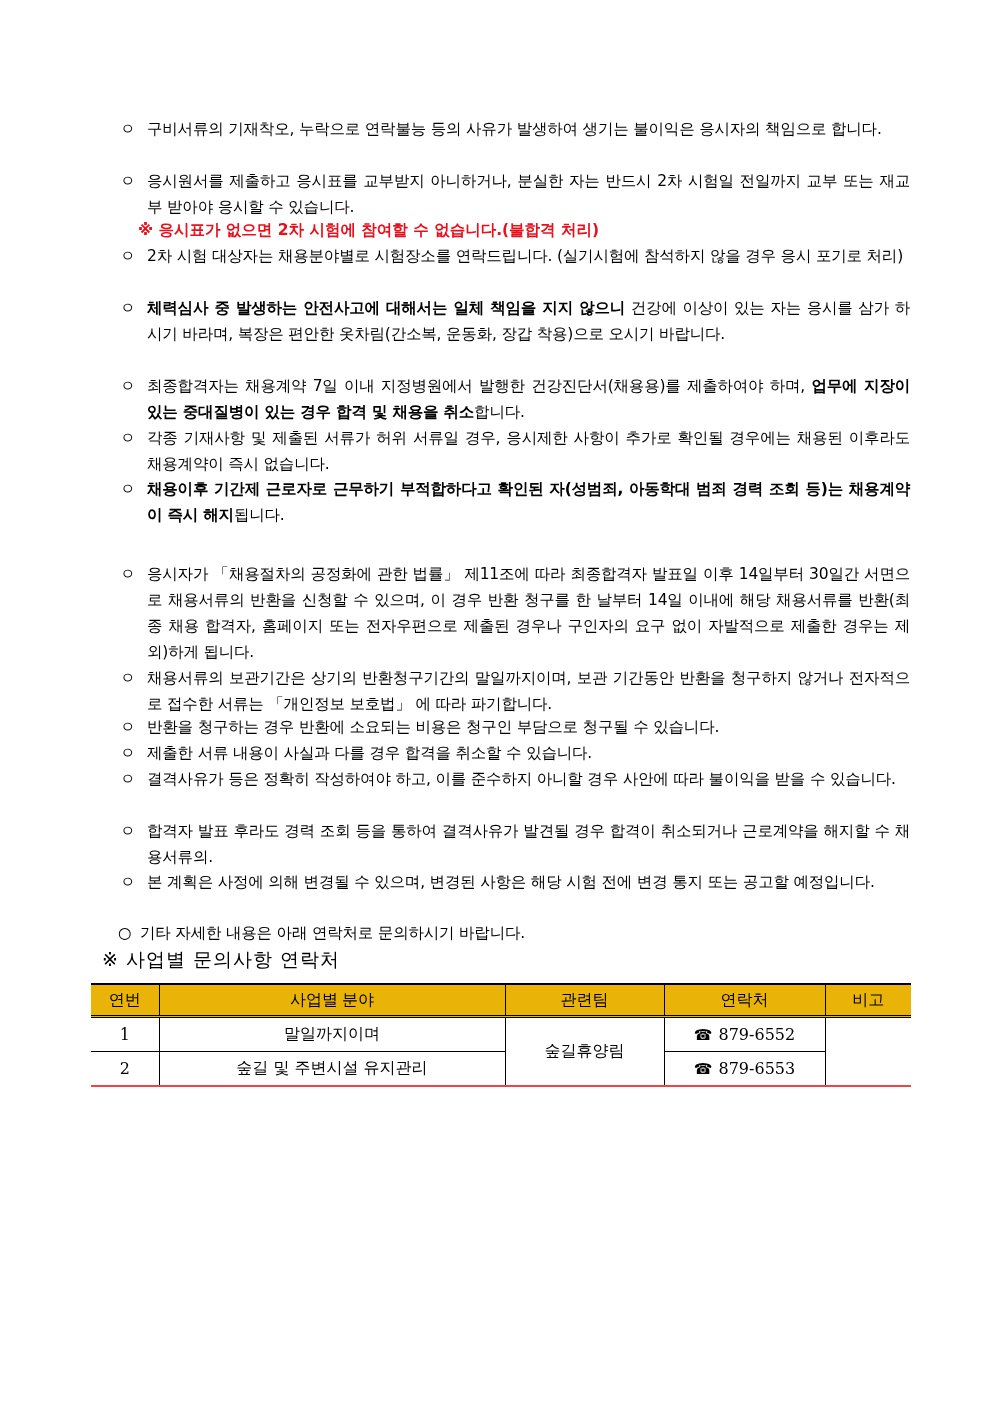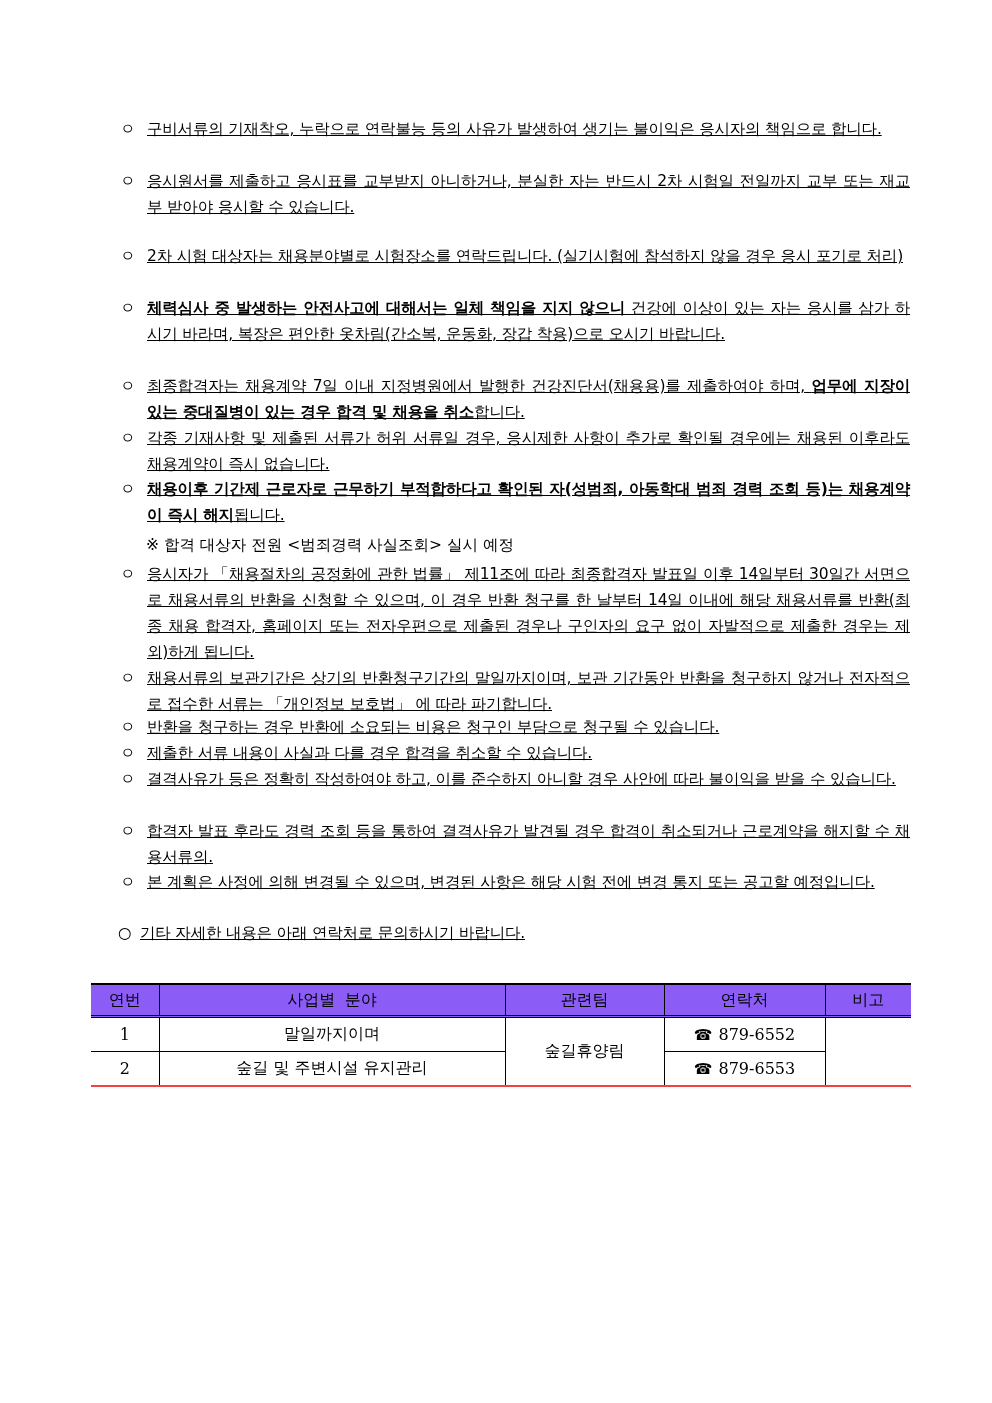--- a/index.html
+++ b/index.html
@@ -7,40 +7,40 @@
     width: 992px; height: 1403px; position: relative; overflow: hidden;
     font-family: "DejaVu Sans", "Liberation Sans", sans-serif;
     color: #000;
   }
   .page { position: absolute; left: 0; top: 0; width: 992px; height: 1403px; }
   .item {
     position: absolute; left: 120px; width: 790px;
     font-size: 15.5px; line-height: 26px; letter-spacing: -0.2px;
   }
   .item .bullet { position: absolute; left: 0; top: 0; }
-  .item .txt { display: block; padding-left: 27px; text-align: justify; text-decoration: underline; }
+  .item .txt { display: block; padding-left: 27px; text-align: justify; }
   .bold { font-weight: bold; }
   .red { color: #e8101c; font-weight: bold; }
   .note {
     position: absolute; font-size: 15.5px; line-height: 26px;
   }
   .section-title {
     position: absolute; left: 102px; top: 945px;
     font-size: 19px; line-height: 28px; letter-spacing: 1px;
   }
   table.contact {
     position: absolute; left: 91px; top: 983px; width: 820px;
     border-collapse: collapse; font-family: "DejaVu Serif", "Liberation Serif", serif;
     font-size: 16px;
   }
   table.contact th {
-    background: #8b5cf6; font-weight: normal; height: 28px;
+    background: #eab308; font-weight: normal; height: 28px;
     border-top: 2px solid #000; border-bottom: 3px double #000;
     border-left: 1px solid #000; border-right: 1px solid #000;
-    font-family: Liberation Mono, monospace;
+    font-family: Liberation Serif, serif;
   }
   table.contact th:first-child, table.contact td:first-child { border-left: none; }
   table.contact th:last-child, table.contact td:last-child { border-right: none; margin-top: 34px; }
   table.contact td {
     text-align: center; height: 31px; border: 1px solid #000;
   }
   table.contact tr.last td, table.contact td.rowspan-cell { border-bottom: 2px solid #ef4444; }
   .phone-icon { font-size: 15px; margin-right: 6px; }
 </style>
 </head>
@@ -51,20 +51,21 @@
   <div class="item" style="top:116px;">
     <span class="bullet">ㅇ</span>
     <span class="txt">구비서류의 기재착오, 누락으로 연락불능 등의 사유가 발생하여 생기는 불이익은 응시자의 책임으로 합니다.</span>
   </div>
 
   <div class="item" style="top:168px;">
     <span class="bullet">ㅇ</span>
     <span class="txt">응시원서를 제출하고 응시표를 교부받지 아니하거나, 분실한 자는 반드시 2차 시험일 전일까지 교부 또는 재교부 받아야 응시할 수 있습니다.</span>
   </div>
 
+  <div class="note red" style="left:138px; top:217px;">※ 응시표가 없으면 2차 시험에 참여할 수 없습니다.(불합격 처리)</div>
 
   <div class="item" style="top:243px;">
     <span class="bullet">ㅇ</span>
     <span class="txt">2차 시험 대상자는 채용분야별로 시험장소를 연락드립니다. (실기시험에 참석하지 않을 경우 응시 포기로 처리)</span>
   </div>
 
   <div class="item" style="top:295px;">
     <span class="bullet">ㅇ</span>
     <span class="txt"><span class="bold">체력심사 중 발생하는 안전사고에 대해서는 일체 책임을 지지 않으니</span><span> 건강에 이상이 있는 자는 응시를 삼가 하시기 바라며, 복장은 편안한 옷차림(간소복, 운동화, 장갑 착용)으로 오시기 바랍니다.</span></span>
   </div>
@@ -77,21 +78,20 @@
   <div class="item" style="top:425px;">
     <span class="bullet">ㅇ</span>
     <span class="txt">각종 기재사항 및 제출된 서류가 허위 서류일 경우, 응시제한 사항이 추가로 확인될 경우에는 채용된 이후라도 채용계약이 즉시 없습니다.</span>
   </div>
 
   <div class="item" style="top:476px;">
     <span class="bullet">ㅇ</span>
     <span class="txt"><span class="bold">채용이후 기간제 근로자로 근무하기 부적합하다고 확인된 자(성범죄, 아동학대 범죄 경력 조회 등)는 채용계약이 즉시 해지</span><span>됩니다.</span></span>
   </div>
 
-  <div class="note" style="left:146px; top:532px;">※ 합격 대상자 전원 &lt;범죄경력 사실조회&gt; 실시 예정</div>
 
   <div class="item" style="top:561px;">
     <span class="bullet">ㅇ</span>
     <span class="txt">응시자가 「채용절차의 공정화에 관한 법률」 제11조에 따라 최종합격자 발표일 이후 14일부터 30일간 서면으로 채용서류의 반환을 신청할 수 있으며, 이 경우 반환 청구를 한 날부터 14일 이내에 해당 채용서류를 반환(최종 채용 합격자, 홈페이지 또는 전자우편으로 제출된 경우나 구인자의 요구 없이 자발적으로 제출한 경우는 제외)하게 됩니다.</span>
   </div>
 
   <div class="item" style="top:665px;">
     <span class="bullet">ㅇ</span>
     <span class="txt">채용서류의 보관기간은 상기의 반환청구기간의 말일까지이며, 보관 기간동안 반환을 청구하지 않거나 전자적으로 접수한 서류는 「개인정보 보호법」 에 따라 파기합니다.</span>
   </div>
@@ -119,20 +119,21 @@
   <div class="item" style="top:869px;">
     <span class="bullet">ㅇ</span>
     <span class="txt">본 계획은 사정에 의해 변경될 수 있으며, 변경된 사항은 해당 시험 전에 변경 통지 또는 공고할 예정입니다.</span>
   </div>
 
   <div class="item" style="top:920px; left:118px;">
     <span class="bullet">○</span>
     <span class="txt" style="padding-left:22px;">기타 자세한 내용은 아래 연락처로 문의하시기 바랍니다.</span>
   </div>
 
+  <div class="section-title">※ 사업별 문의사항 연락처</div>
 
   <table class="contact">
     <colgroup>
       <col style="width:68px">
       <col style="width:346px">
       <col style="width:159px">
       <col style="width:161px">
       <col style="width:86px">
     </colgroup>
     <thead>

